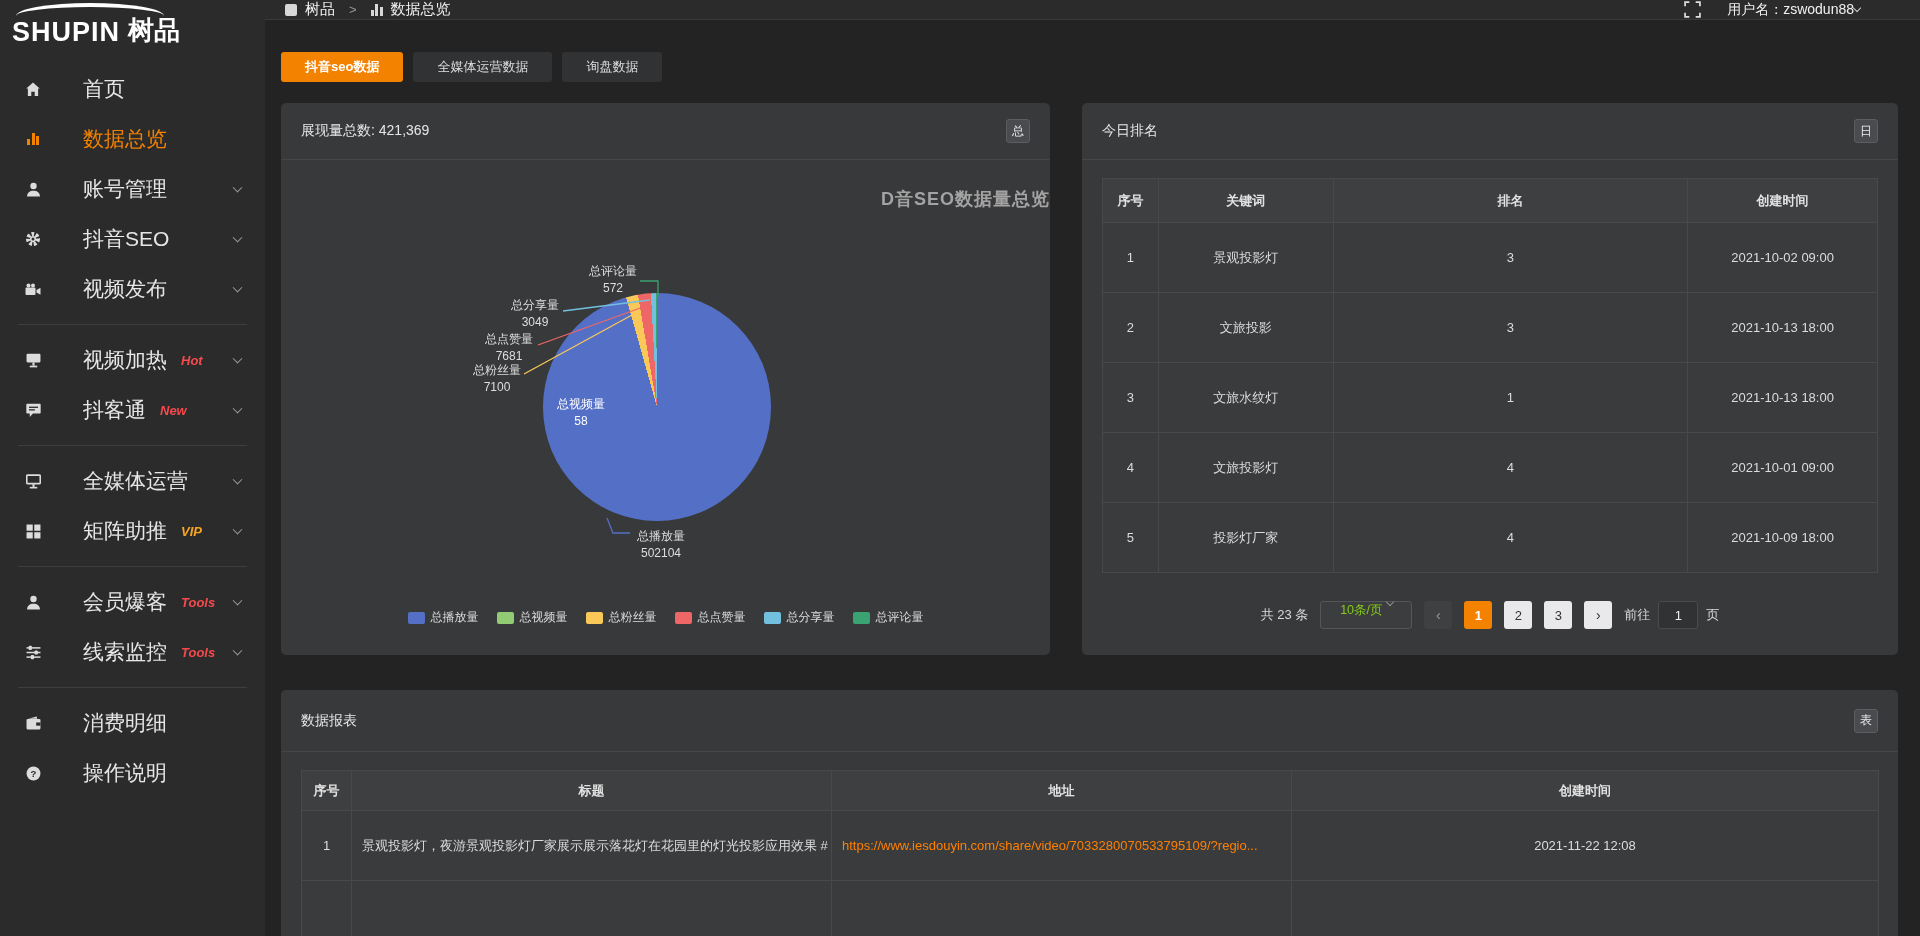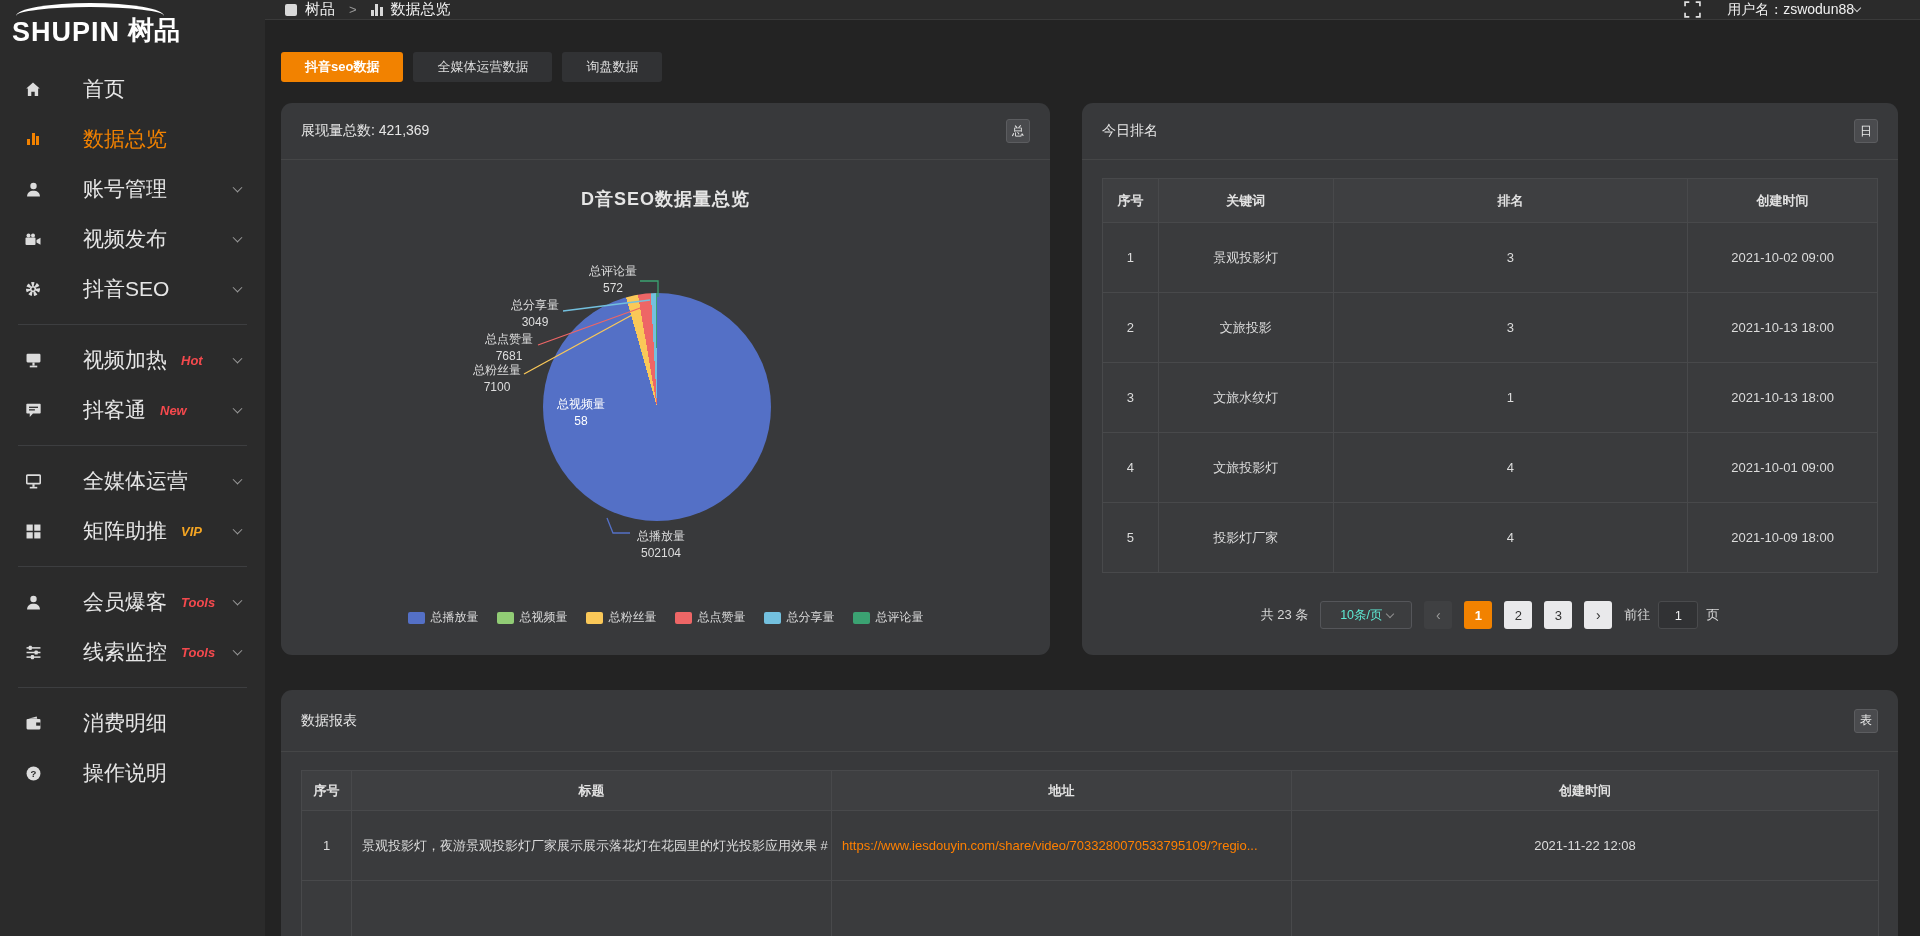--- a/index.html
+++ b/index.html
@@ -48,49 +48,49 @@
   .content { flex:1; padding:32px 22px 0 16px; }
 
   
   .tabs { display:flex; gap:10px; margin-bottom:21px; }
   .tab { height:30px; padding:0 24px; border-radius:3px; background:#313234; color:#dedede;
     font-size:13px; display:flex; align-items:center; cursor:pointer; }
   .tab.active { background:#f28200; color:#fff; font-weight:bold; }
 
   
   .row-panels { display:flex; gap:32px; }
-  .panel { background:#38393b; border-radius:11px; }
+  .panel { background:#38393b; border-radius:5px; }
   .phead { height:57px; display:flex; align-items:center; justify-content:space-between;
     padding:0 20px; border-bottom:1px solid #454647; }
   .phead-title { font-size:14px; color:#e6e6e6; }
   .mini-btn { width:24px; height:24px; border-radius:3px; background:#4a4b4e; border:1px solid #5c5d60;
     color:#eaeaea; font-size:12px; display:flex; align-items:center; justify-content:center; cursor:pointer; }
 
   
   .panel-overview { width:769px; height:552px; position:relative; }
-  .chart-title { position:absolute; left:0; right:0; top:84px; text-align:center;
-    font-size:18px; font-weight:600; letter-spacing:1px; color:#e5e5e5; }
+  .chart-title { position:absolute; left:0; right:0; top:84px; text-align:right;
+    font-size:18px; font-weight:600; letter-spacing:1px; color:#a3a3a3; }
   .pie { position:absolute; left:262px; top:190px; width:228px; height:228px; border-radius:50%; }
   .lines-overlay { position:absolute; inset:0; pointer-events:none; }
   .pie-label { position:absolute; width:120px; text-align:center; font-size:12px; line-height:17px; color:#dedede; }
   .legend { position:absolute; left:0; right:0; top:506px; display:flex; justify-content:center; gap:18px; }
   .legend-item { display:flex; align-items:center; gap:6px; cursor:pointer; }
   .legend-swatch { width:17px; height:12px; border-radius:2px; }
   .legend-label { font-size:12px; color:#dcdcdc; }
 
   
   .panel-ranking { width:816px; height:552px; position:relative; }
   .rk-table { position:absolute; left:20px; right:20px; top:75px; border-collapse:collapse; width:776px; }
   .rk-table th, .rk-table td { border:1px solid #48494b; text-align:center; font-size:13px; color:#dcdcdc; }
   .rk-table th { height:44px; background:#3e3f41; font-weight:bold; color:#e2e2e2; font-size:13px; }
   .rk-table td { height:70px; background:#3a3b3d; }
   .pager { position:absolute; left:0; right:0; top:498px; display:flex; align-items:center; justify-content:center; gap:12px; }
   .pg-total { font-size:13px; color:#d8d8d8; }
   .pg-size { height:28px; min-width:92px; background:#3c3d3f; border:1px solid #55565a; border-radius:3px;
-    display:flex; align-items:center; justify-content:center; gap:4px; font-size:12.5px; color:#5eead4; padding:0 10px; cursor:pointer; }
+    display:flex; justify-content:center; gap:4px; font-size:12.5px; color:#84cc16; padding:0 10px; cursor:pointer; }
   .chev-xs { width:6px; height:6px; border-right:1.3px solid #8f8f8f; border-bottom:1.3px solid #8f8f8f; transform:rotate(45deg); margin-top:-3px; }
   .pg-btn { width:28px; height:28px; border-radius:3px; background:#e9e9eb; color:#333;
     font-size:13px; display:flex; align-items:center; justify-content:center; cursor:pointer; }
   .pg-btn.prev { background:#3f4042; color:#9a9a9a; }
   .pg-btn.active { background:#f28200; color:#fff; font-weight:bold; }
   .pg-arrow { font-size:14px; line-height:1; }
   .pg-goto { font-size:13px; color:#d8d8d8; display:flex; align-items:center; gap:8px; }
   .pg-input { width:40px; height:28px; background:#313234; border:1px solid #4a4b4d; border-radius:3px;
     color:#eee; text-align:center; font-size:13px; }
 
@@ -139,39 +139,39 @@
             <circle cx="7" cy="3.8" r="3"></circle>
             <path d="M1 13.5c0-3.6 2.6-5.4 6-5.4s6 1.8 6 5.4z"></path>
           </svg>
       </span>
       <span class="slabel">账号管理</span>
       <span class="chev"></span>
     </div>
 
     <div class="side-item">
       <span class="sicon">
+        <svg width="16" height="16" viewBox="0 0 16 16">
+            <circle cx="8" cy="8" r="5" fill="none" stroke="currentColor" stroke-width="4" stroke-dasharray="2.6 1.7"></circle>
+            <circle cx="8" cy="8" r="2.3" fill="none" stroke="currentColor" stroke-width="1.6"></circle>
+          </svg>
+      </span>
+      <span class="slabel">抖音SEO</span>
+      <span class="chev"></span>
+    </div>
+
+    <div class="side-item">
+      <span class="sicon">
         <svg width="16" height="13" viewBox="0 0 16 12" fill="currentColor">
             <circle cx="3.5" cy="2" r="2"></circle>
             <circle cx="8" cy="2" r="2"></circle>
             <rect x="0.5" y="4" width="10" height="7.5" rx="1"></rect>
             <path d="M11.5 6.5 15.5 4.2V11.3L11.5 9Z"></path>
           </svg>
       </span>
       <span class="slabel">视频发布</span>
-      <span class="chev"></span>
-    </div>
-
-    <div class="side-item">
-      <span class="sicon">
-        <svg width="16" height="16" viewBox="0 0 16 16">
-            <circle cx="8" cy="8" r="5" fill="none" stroke="currentColor" stroke-width="4" stroke-dasharray="2.6 1.7"></circle>
-            <circle cx="8" cy="8" r="2.3" fill="none" stroke="currentColor" stroke-width="1.6"></circle>
-          </svg>
-      </span>
-      <span class="slabel">抖音SEO</span>
       <span class="chev"></span>
     </div>
 
     <div class="side-div"></div>
 
     <div class="side-item">
       <span class="sicon">
         <svg width="15" height="15" viewBox="0 0 14 14" fill="currentColor">
             <rect x="0.5" y="0.8" width="13" height="8" rx="1"></rect>
             <rect x="6" y="8.8" width="2" height="3"></rect>

